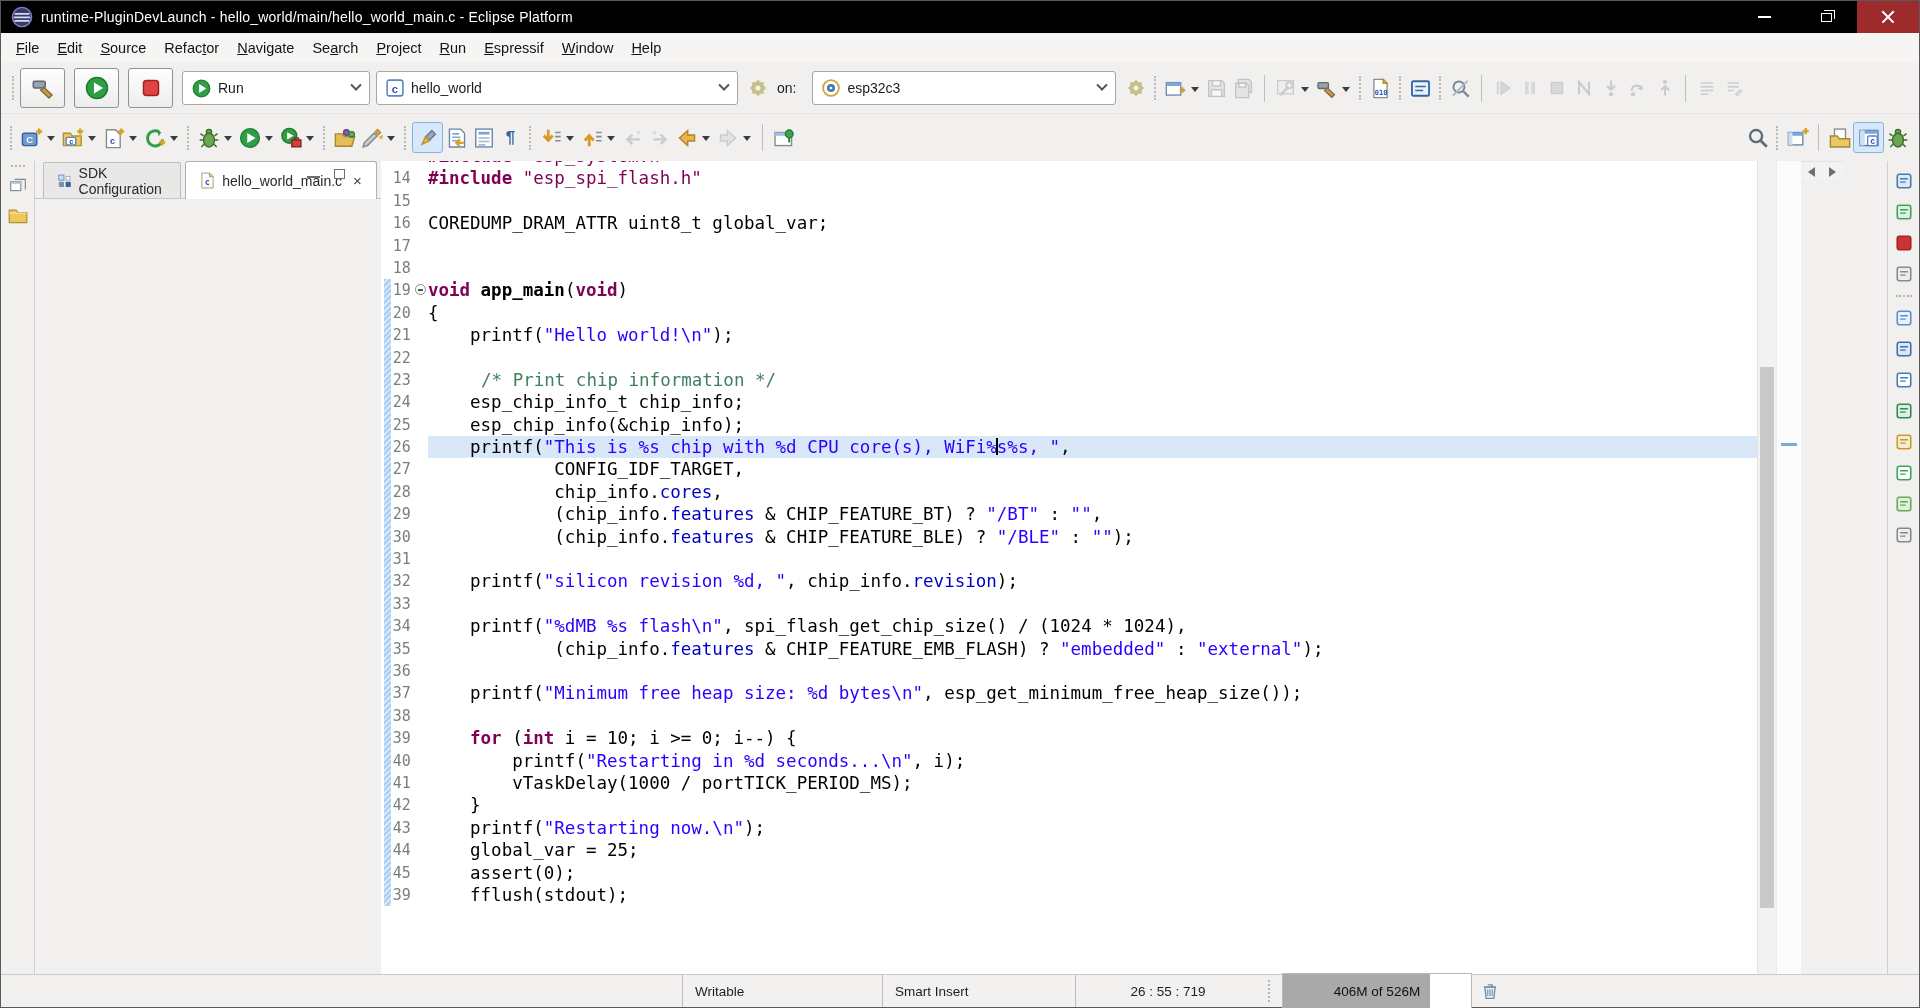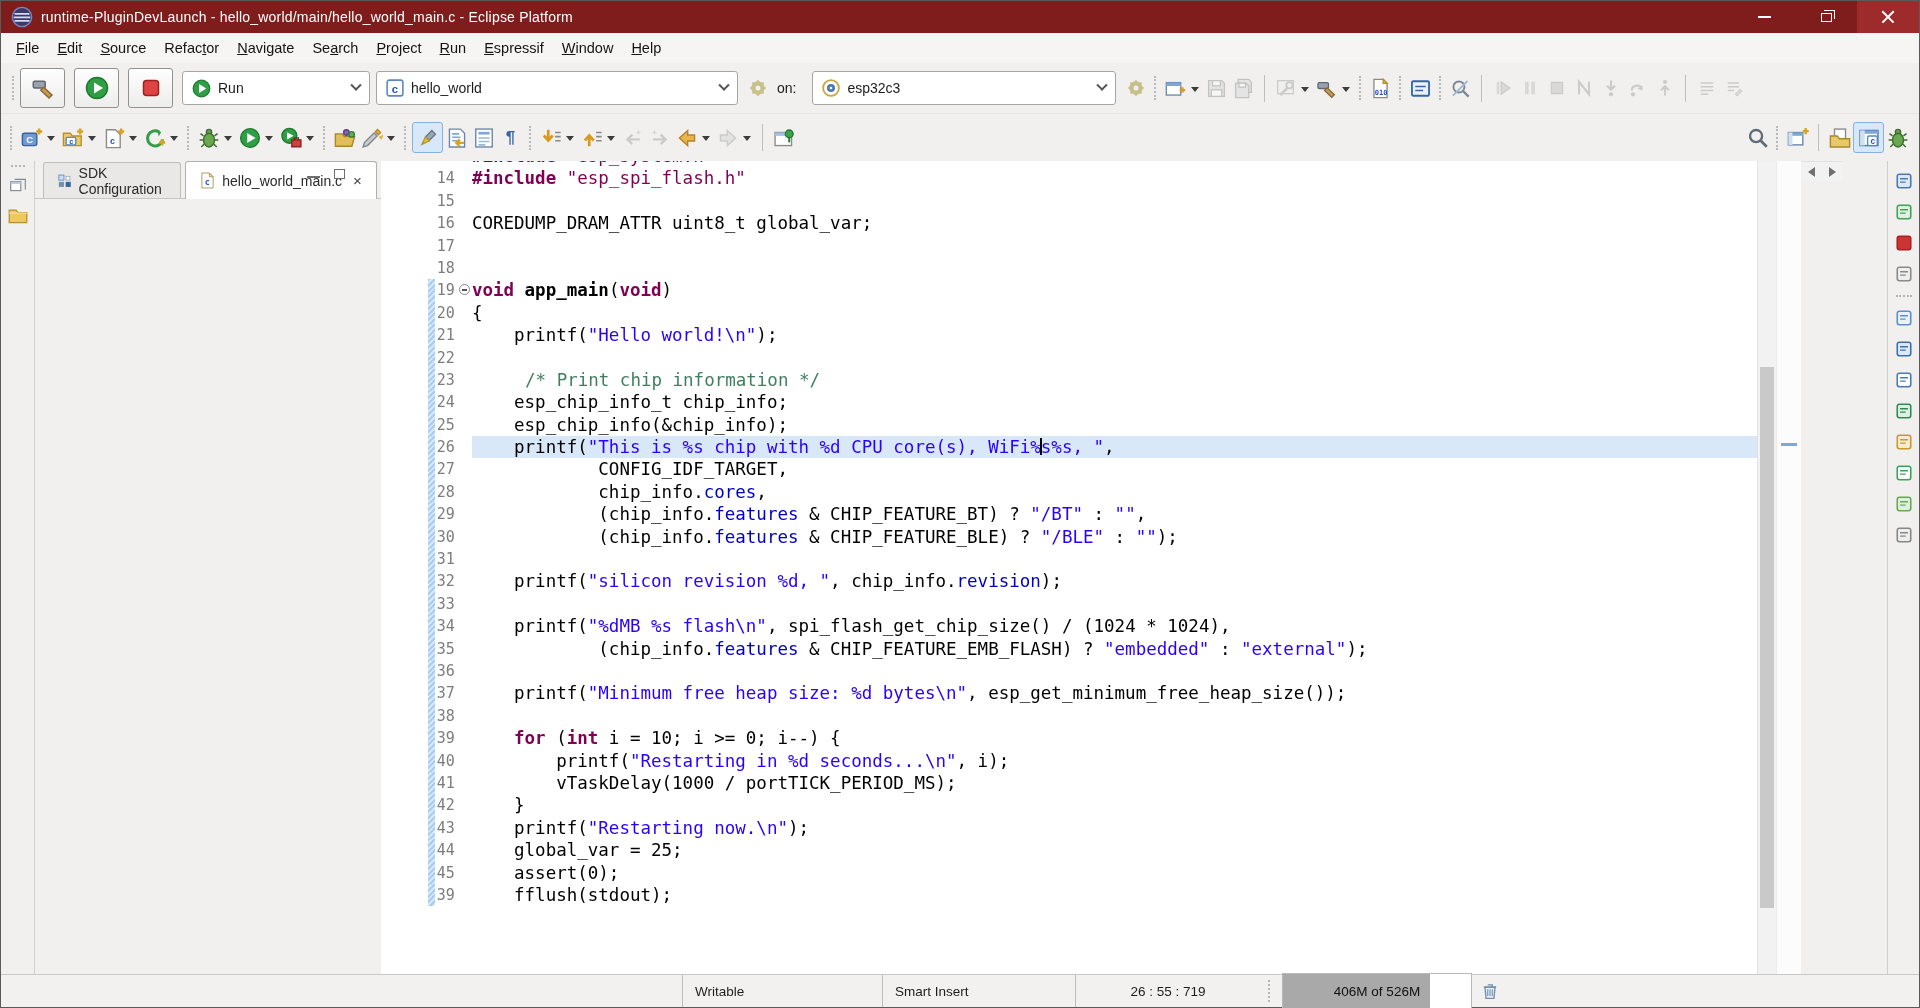--- a/index.html
+++ b/index.html
@@ -1,21 +1,21 @@
 <!DOCTYPE html>
 <html><head>
 <meta charset="utf-8">
 <style>
   * { box-sizing: border-box; margin: 0; padding: 0; }
   html,body { width:1920px; height:1008px; overflow:hidden; background:#fff;
     font-family:"Liberation Sans", sans-serif; -webkit-font-smoothing:antialiased; }
   .win { width:1920px; height:1008px; display:flex; flex-direction:column; border:1px solid #5a5a5a; }
 
   
-  .titlebar { height:32px; background:#7f1d1d; color:#fff; display:flex; align-items:center; flex:0 0 32px; }
+  .titlebar { height:32px; background:#000000; color:#fff; display:flex; align-items:center; flex:0 0 32px; }
   .titlebar .logo { margin:0 8px 0 10px; display:flex; }
   .titlebar .title { font-size:14px; letter-spacing:.2px; }
   .titlebar .spacer { flex:1; }
   .wbtn { width:62px; height:32px; display:flex; align-items:center; justify-content:center; }
   .wbtn.close { background:#9e2b2b; }
   .min-glyph { width:13px; height:2px; background:#fff; }
   .restore-glyph { width:11px; height:9px; border:1.5px solid #fff; position:relative; }
   .restore-glyph::before { content:""; position:absolute; top:-4px; left:2.5px; width:10px; height:8px;
      border-top:1.5px solid #fff; border-right:1.5px solid #fff; }
   .x-glyph { position:relative; width:14px; height:14px; }
@@ -64,21 +64,21 @@
      border:1px solid #bdbdbd; border-bottom:none; border-radius:3px 3px 0 0; background:#e9e8e7; margin-right:4px; gap:7px; }
   .tab.active { background:#fff; height:38px; margin-bottom:-1px; border-color:#b0b0b0; }
   .tab .x { font-size:15px; color:#444; margin-left:4px; }
   .tab-ctrl { position:absolute; right:36px; top:6px; display:flex; gap:14px; }
   .tc-min { width:13px; height:2px; background:#6f6f6f; margin-top:9px; }
   .tc-max { width:11px; height:10px; border:1.5px solid #6f6f6f; margin-top:2px; }
 
   
   .editor { flex:1; display:flex; min-height:0; background:#fff; }
   .lines-wrap { flex:1; overflow:hidden; font-family:"DejaVu Sans Mono","Liberation Mono",monospace; }
-  .row { display:flex; height:22.4px; line-height:22.4px;padding-left:44px; }
+  .row { display:flex; height:22.4px; line-height:22.4px; }
   .row.partial { margin-top:-16px; }
   .qd { flex:0 0 7px; margin-left:3px; }
   .qd.chg { background:repeating-linear-gradient(135deg,#a8cff2 0 2px,#d4e8fa 2px 4px); }
   .num { flex:0 0 22px; text-align:right; color:#7d7d7d; font-size:15px; padding-right:2px; }
   .fold { flex:0 0 15px; position:relative; }
   .foldm { position:absolute; left:2px; top:5px; width:11px; height:11px; border:1px solid #8a8a8a; border-radius:50%; background:#fff; }
   .foldm::after { content:""; position:absolute; left:2px; right:2px; top:4px; height:1.4px; background:#555; }
   .code { flex:1; white-space:pre; font-size:17.5px; color:#000; }
   .code.cur { background:#d9e8f8; }
   .code .k { color:#7f0055; font-weight:bold; }

